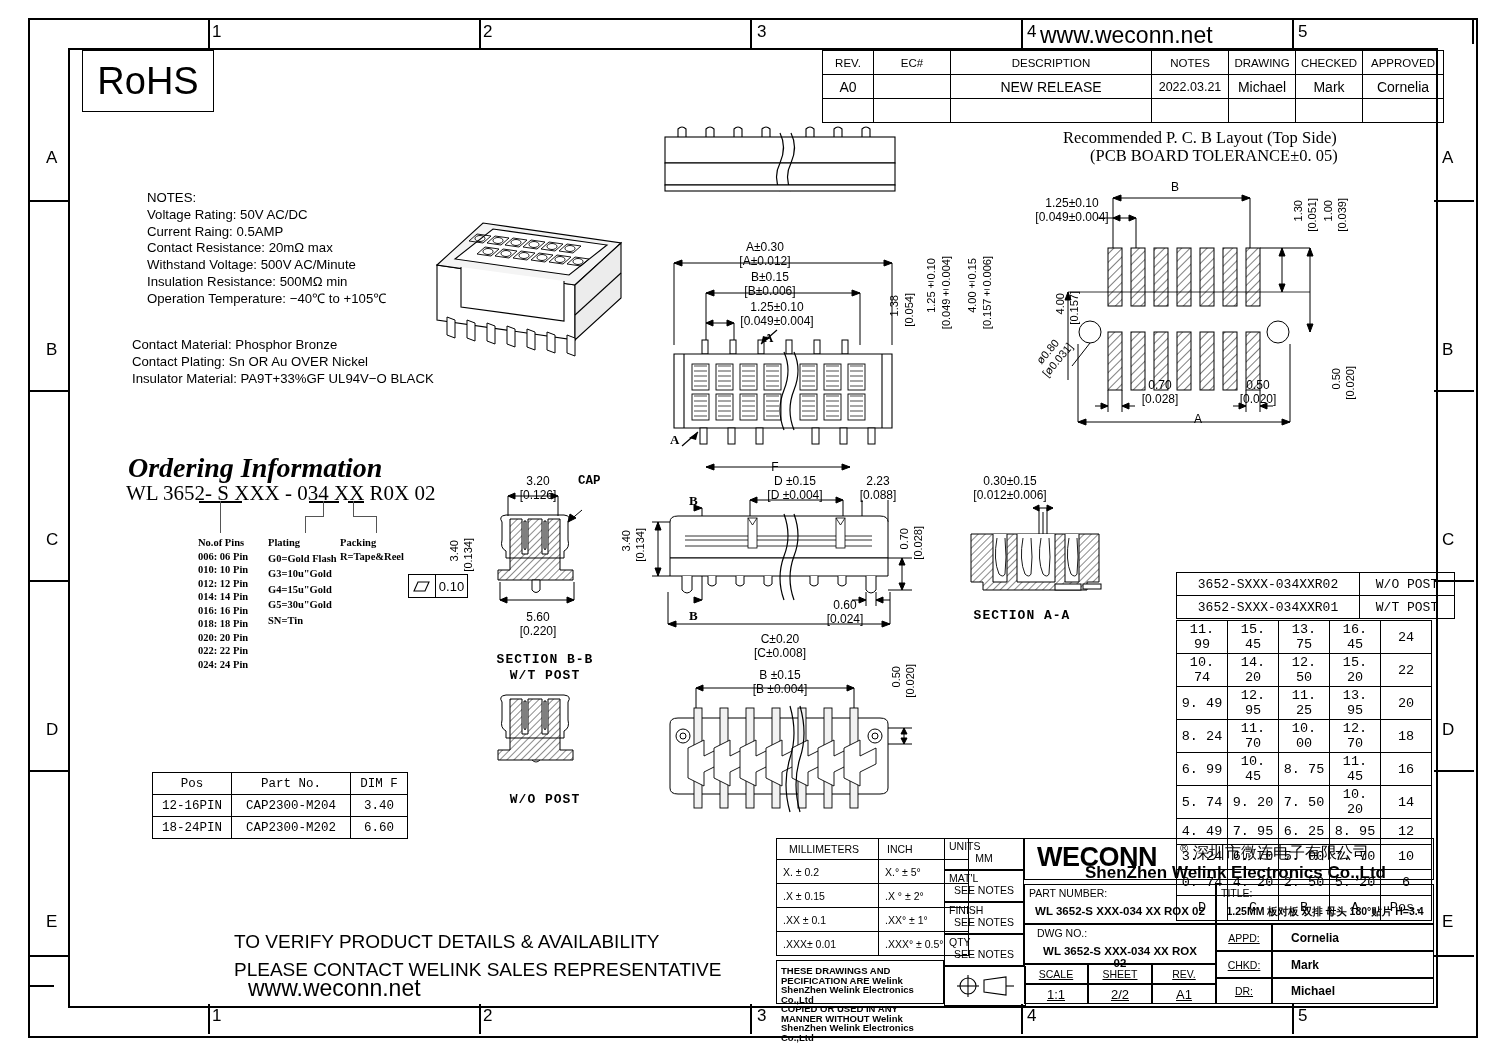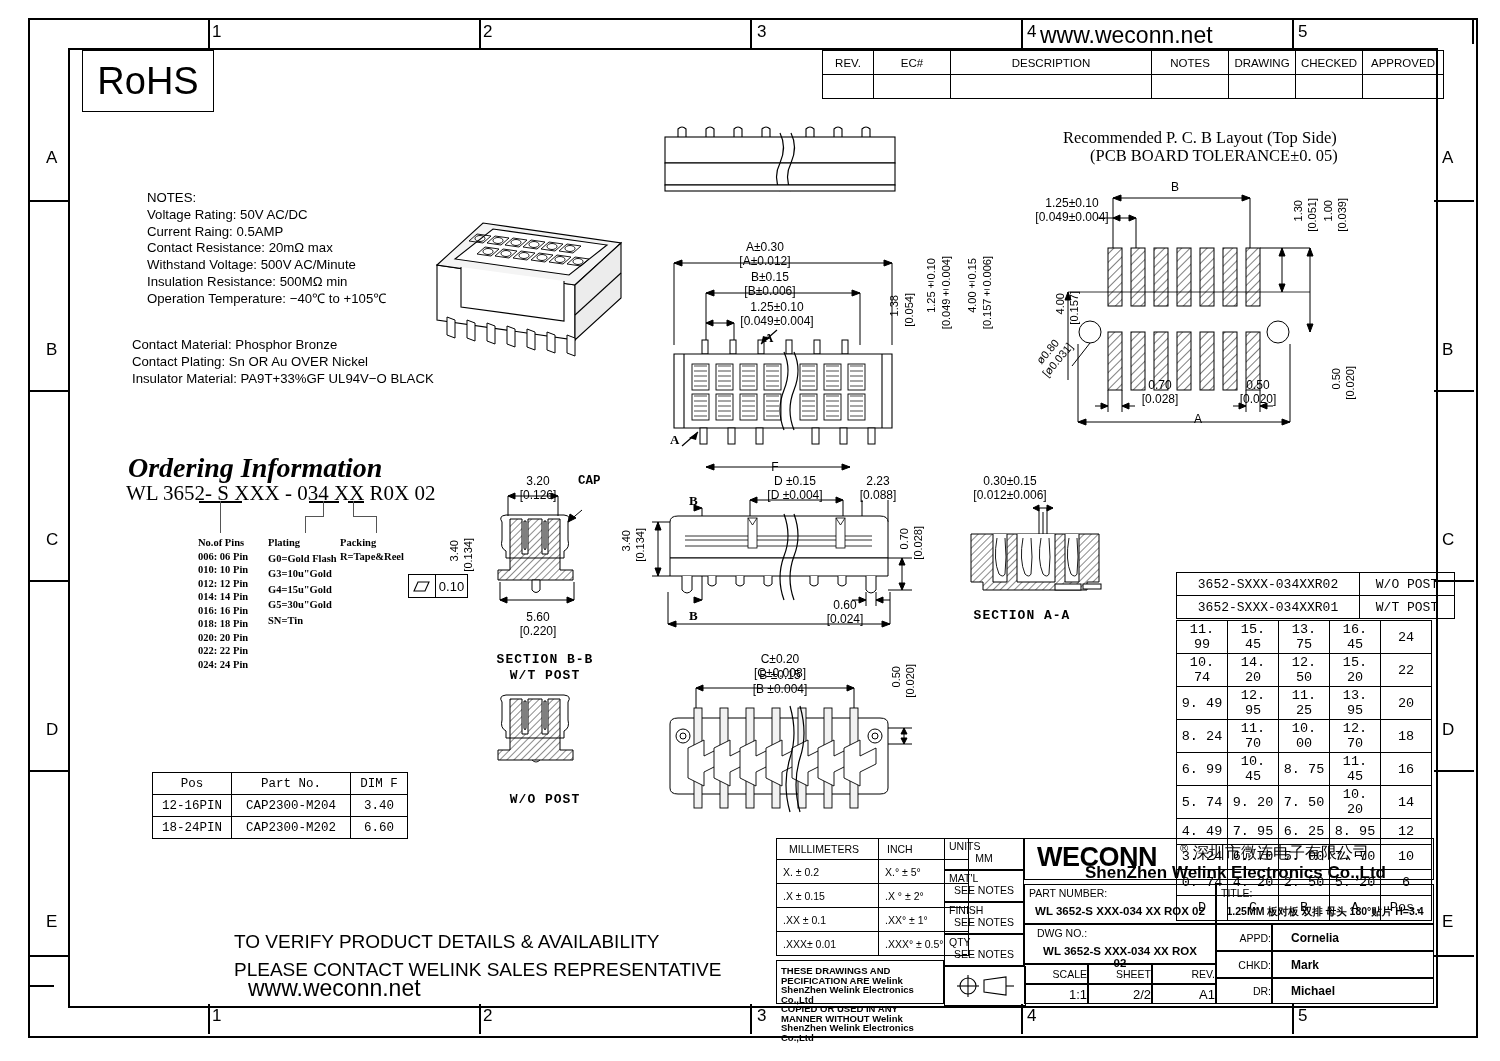--- a/index.html
+++ b/index.html
@@ -1,19 +1,19 @@
 <!DOCTYPE html>
 <html><head>
 <meta charset="utf-8">
 <style>
   html,body{margin:0;padding:0;background:#fff;}
   body{width:1500px;height:1061px;position:relative;overflow:hidden;
        font-family:"Liberation Sans",sans-serif;color:#000;}
   .abs{position:absolute;}
-  .ctr{text-align:right;}
+  .ctr{text-align:center;text-decoration:underline;}
 
   
   #frame-outer{left:28px;top:18px;width:1446px;height:1016px;border:2px solid #000;}
   #frame-inner{left:68px;top:48px;width:1366px;height:956px;border:2px solid #000;}
 
   .zone-label{font-family:"Liberation Sans",sans-serif;font-size:17px;color:#000;}
   .zone-tick{background:#000;}
 
   
   #rohs-box{left:82px;top:50px;width:130px;height:60px;border:1px solid #000;
@@ -159,20 +159,29 @@
 <table class="abs" id="rev-table">
   <tbody>
       <tr class="hdr">
     <td style="width:46px">REV.</td>
     <td style="width:72px">EC#</td>
     <td style="width:196px">DESCRIPTION</td>
     <td style="width:72px">NOTES</td>
     <td style="width:62px">DRAWING</td>
     <td style="width:62px">CHECKED</td>
     <td style="width:76px">APPROVED</td>
+  </tr>
+  <tr class="val">
+    <td>A0</td>
+    <td></td>
+    <td>NEW RELEASE</td>
+    <td style="font-size:12.5px">2022.03.21</td>
+    <td>Michael</td>
+    <td>Mark</td>
+    <td>Cornelia</td>
   </tr>
   <tr>
     <td></td>
     <td></td>
     <td></td>
     <td></td>
     <td></td>
     <td></td>
     <td></td>
   </tr>
@@ -681,21 +690,21 @@
 <div class="abs dim-s vert" style="left:898px;top:528px;">
   <span>0.70</span>
 </div>
 <div class="abs dim-s vert" style="left:912px;top:526px;">
   <span>[0.028]</span>
 </div>
 <div class="abs dim" style="left:815px;top:598px;width:60px;">
   <div>0.60</div>
   <div>[0.024]</div>
 </div>
-<div class="abs dim" style="left:730px;top:632px;width:100px;margin-top:20px;">
+<div class="abs dim" style="left:730px;top:632px;width:100px;">
   <div>C±0.20</div>
   <div>[C±0.008]</div>
 </div>
 <div class="abs" style="left:689px;top:493px;font-weight:bold;font-size:13px;font-family:'Liberation Serif',serif;">B</div>
 <div class="abs" style="left:689px;top:608px;font-weight:bold;font-size:13px;font-family:'Liberation Serif',serif;">B</div>
 
 <div class="abs" style="left:640px;top:488px;">
 <svg width="290" height="150" viewBox="0 0 290 150">
   <g stroke="#000" stroke-width="1" fill="none">
 

